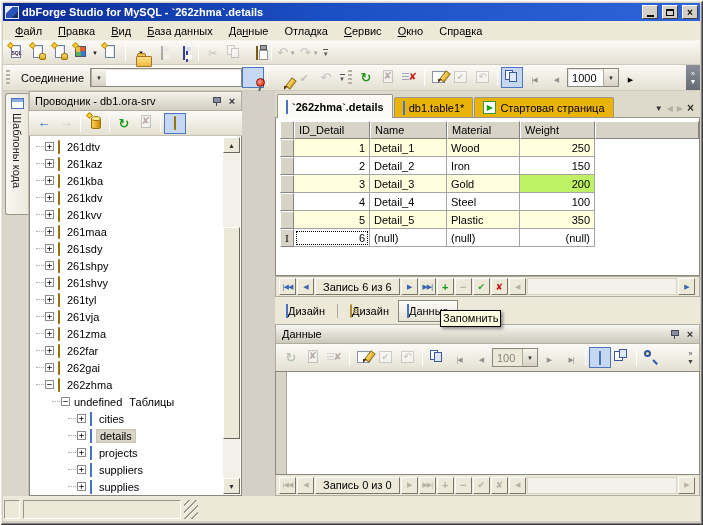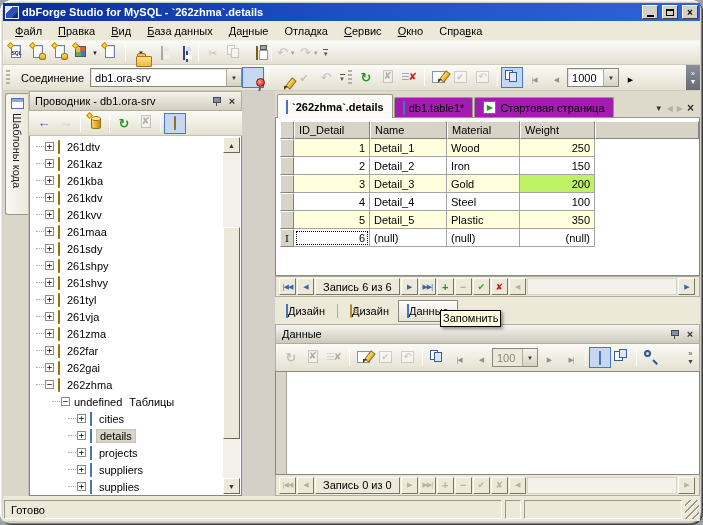--- a/index.html
+++ b/index.html
@@ -1,19 +1,19 @@
 <!DOCTYPE html>
 <html><head>
 <meta charset="utf-8">
 <style>
   html,body{margin:0;padding:0;background:#9aa0a8;}
   *{box-sizing:border-box;}
   .win{position:relative;width:703px;height:525px;background:#D4D0C8;
     font-family:"Liberation Sans","DejaVu Sans",sans-serif;font-size:11px;color:#000;
-    padding:3px;box-shadow:inset 1px 1px 0 #fff,inset -1px -1px 0 #404040,inset 2px 2px 0 #ece9d8,inset -2px -2px 0 #808080;border-radius:12px;}
+    padding:3px;box-shadow:inset 1px 1px 0 #fff,inset -1px -1px 0 #404040,inset 2px 2px 0 #ece9d8,inset -2px -2px 0 #808080;}
   
   .titlebar{height:18px;display:flex;align-items:center;gap:3px;padding:0 2px;
     background:linear-gradient(90deg,#0b2c96 0,#1b4ec2 45%,#2f64d8 100%);color:#fff;}
   .appicon{width:14px;height:13px;background:linear-gradient(135deg,#dce8ff 0 28%,#2a52b8 28% 70%,#16306e 70%);border:1px solid #e8eefc;flex:none;}
   .titlebar .t{flex:1;font-weight:bold;white-space:nowrap;overflow:hidden;}
   .wbtn{width:16px;height:14px;background:#D4D0C8;border:1px solid;border-color:#fff #404040 #404040 #fff;
     display:flex;align-items:center;justify-content:center;font-size:10px;font-weight:bold;color:#000;margin-left:1px;flex:none;}
   .glyph-min{width:7px;height:2px;background:#000;margin-top:7px;}
   .glyph-max{width:8px;height:7px;border:1px solid #000;border-top-width:2px;}
   
@@ -62,21 +62,21 @@
   .tlabel{padding:0 3px;margin-left:4px;}
   .tlabel.sel{background:#D8D5C8;border:1px solid #c8c4b4;}
   .vsb{position:absolute;top:1px;right:1px;bottom:1px;width:17px;background:#F2F0E9;}
   .sbbtn{position:absolute;left:0;right:0;height:16px;background:#ECE9D8;border:1px solid;border-color:#fff #6a675c #6a675c #fff;
     display:flex;align-items:center;justify-content:center;font-size:7px;color:#333;}
   .sbthumb{position:absolute;left:0;right:0;background:#ECE9D8;border:1px solid;border-color:#fff #6a675c #6a675c #fff;}
   .splitter{width:5px;background:#D4D0C8;flex:none;}
   .main{flex:1;display:flex;flex-direction:column;min-width:0;margin-left:28px;}
   
   .tabrow{height:27px;display:flex;align-items:flex-end;background:#DDD9CB;padding:2px 2px 0 2px;border-bottom:1px solid #9a968a;}
-  .dtab{display:flex;align-items:center;gap:4px;padding:0 8px;border:1px solid #9a968a;border-bottom:none;background:#a21caf;height:20px;
+  .dtab{display:flex;align-items:center;gap:4px;padding:0 8px;border:1px solid #9a968a;border-bottom:none;background:#eab308;height:20px;
     margin-right:1px;border-radius:2px 2px 0 0;white-space:nowrap;}
   .dtab.active{background:#FBFAF6;font-weight:bold;height:24px;position:relative;top:1px;}
   .tabctrls{margin-left:auto;display:flex;align-items:center;gap:4px;padding:0 4px 4px 0;color:#333;}
   .tcb{font-size:8px;}
   .tcb.dis{color:#b4b0a2;}
   .tcb.x{font-size:12px;font-weight:bold;line-height:10px;}
   
   .gridwrap{height:158px;background:#fff;border:1px solid #8a887c;border-top:none;padding:3px 0 0 4px;position:relative;overflow:hidden;}
   .grow{display:flex;height:18px;}
   .hc{background:#D7D3C7;border:1px solid;border-color:#fff #848484 #848484 #fff;padding:0 4px;display:flex;align-items:center;overflow:hidden;flex:none;}
@@ -248,21 +248,20 @@
       <div class="ovf">
         <span class="bar"></span>
         <span class="ch">▼</span>
       </div>
     </div>
 
   <div class="tb tb2" id="tb2">
     <div class="grip"></div>
     <div class="tblabel">Соединение</div>
     <div class="combo" style="width:152px">
-      <div class="val">db1.ora-srv</div>
       <div class="btn">▼</div>
     </div>
     <span id="tb2left" style="display:flex;align-items:center">
         <div class="tbtn pressed">
           <span><span class="ping"></span></span>
         </div>
         <div class="sep"></div>
         <div class="tbtn">
           <span><span class="pencic"></span></span>
         </div>
@@ -711,22 +710,19 @@
           </div>
           <div class="ntrack"></div>
           <div class="nbtn  dis">
             <span class="navg">▶</span>
           </div>
         </div>
     </div>
   </div>
 
   <div class="statusbar">
-    <div class="spanel" style="flex:1">
-        <span>Готово</span>
-      </div>
     <div class="spanel" style="width:16px"></div>
     <div class="spanel" style="width:158px"></div>
     <div class="sgrip"></div>
   </div>
 
   <div class="tooltip">Запомнить</div>
 </div>
 
 </body></html>

